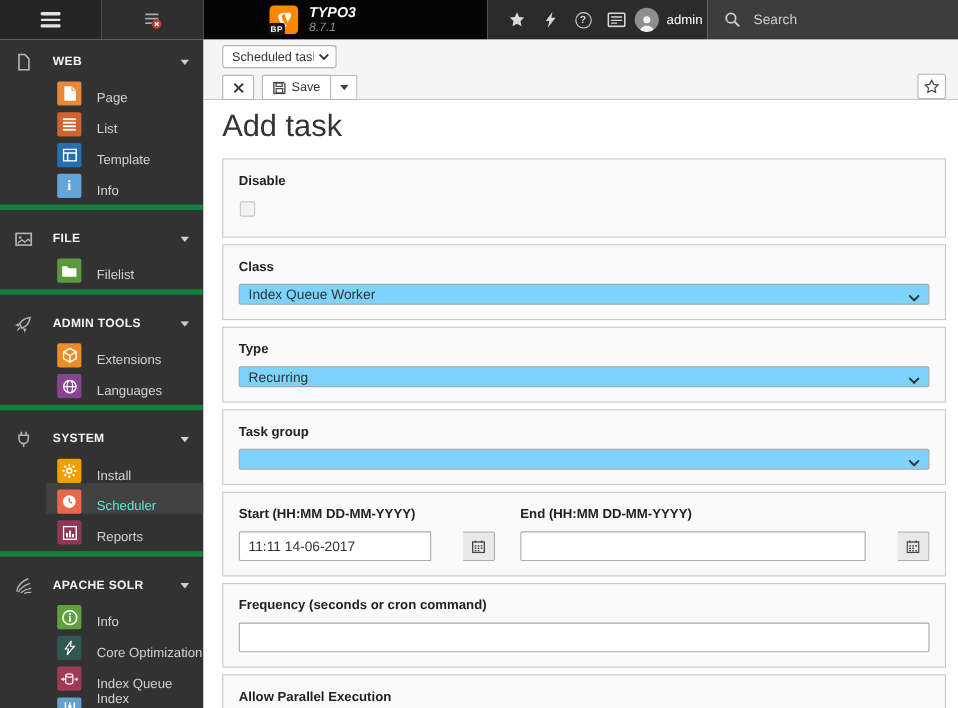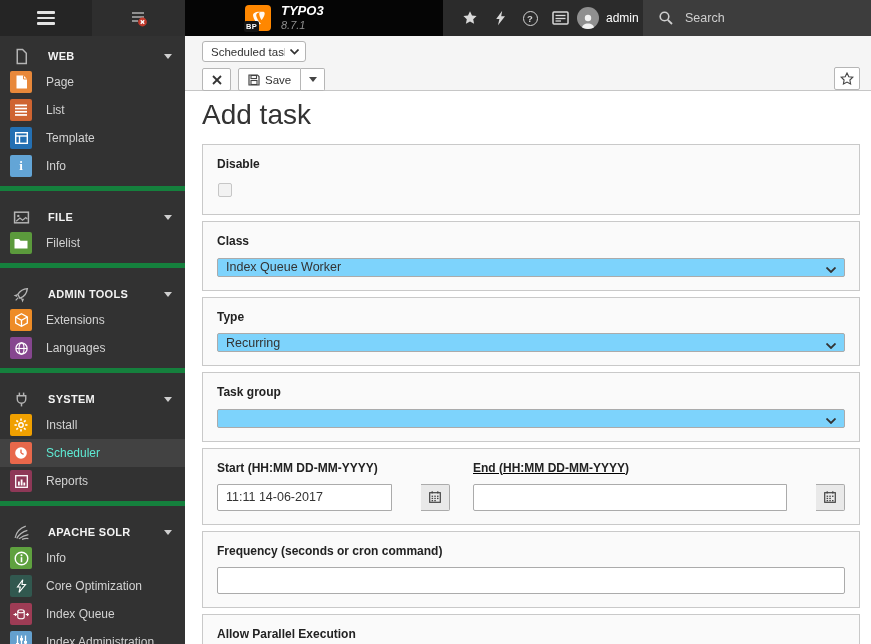--- a/index.html
+++ b/index.html
@@ -34,21 +34,21 @@
   .tb-search input::placeholder { color:#cfcfcf; }
 
   
   #sidebar { position:absolute; top:36px; left:0; width:185px; height:608px; background:#323232; padding-top:4px; }
   .nav-section { border-bottom:5px solid #15803d; padding:4px 0 6px; margin-bottom:10px; }
   .nav-section:last-child { border-bottom:0; }
   .nav-head { height:24px; display:flex; align-items:center; padding:0 12px; position:relative; cursor:pointer; }
   .nav-head .hicon { width:17px; height:17px; margin-left:1px; margin-right:18px; flex:0 0 auto; }
   .nav-head .hlbl { font-size:11px; font-weight:bold; color:#f3f3f3; letter-spacing:.3px; }
   .nav-head .chev { position:absolute; right:13px; top:10px; }
-  .nav-item { height:28px; display:flex; align-items:center; padding-left:10px; cursor:pointer; }
+  .nav-item { height:28px; display:flex; align-items:flex-end; padding-left:10px; cursor:pointer;margin-left:42px; }
   .nav-item.active { background:#424242; }
   .tile { width:22px; height:22px; border-radius:2px; margin-right:14px; flex:0 0 auto;
     display:flex; align-items:center; justify-content:center; }
   .nav-item .lbl { font-size:12px; color:#d2d2d2; }
   .nav-item.active .lbl { color:#5eead4; }
   .tile .i-text { color:#fff; font-weight:bold; font-size:13px; font-family:"Liberation Serif",serif; }
 
   
   #docheader { position:absolute; left:185px; top:36px; width:686px; height:55px; background:#f5f5f5;
     border-bottom:1px solid #c6c6c6; padding:5px 11px 0 17px; }
@@ -80,21 +80,21 @@
     font-size:12.5px; color:#333; font-family:inherit; cursor:pointer; }
   .fsel-chev { position:absolute; right:9px; top:10px; pointer-events:none; }
   .ftext { height:27px; border:1px solid #ababab; border-radius:2px; padding:0 8px; font-size:12.5px;
     color:#333; width:100%; font-family:inherit; background:#fff; outline:none; }
   .input-group { display:flex;gap:29px; }
   .input-group .ftext { border-radius:2px 0 0 2px; flex:1; }
   .addon { width:29px; height:27px; background:#e9e9e9; border:1px solid #ababab; border-left:0;
     border-radius:0 2px 2px 0; display:flex; align-items:center; justify-content:center; cursor:pointer; flex:0 0 auto; }
   .two-col { display:flex; }
   .col-start { width:233px; margin-right:23px; }
-  .col-end { flex:1;text-decoration:underline; }
+  .col-end { flex:1; }
 </style>
 </head>
 <body>
 
 <div id="topbar">
   <div class="tb-seg-a">
     <div class="hamburger">
         <span></span>
         <span></span>
         <span></span>

